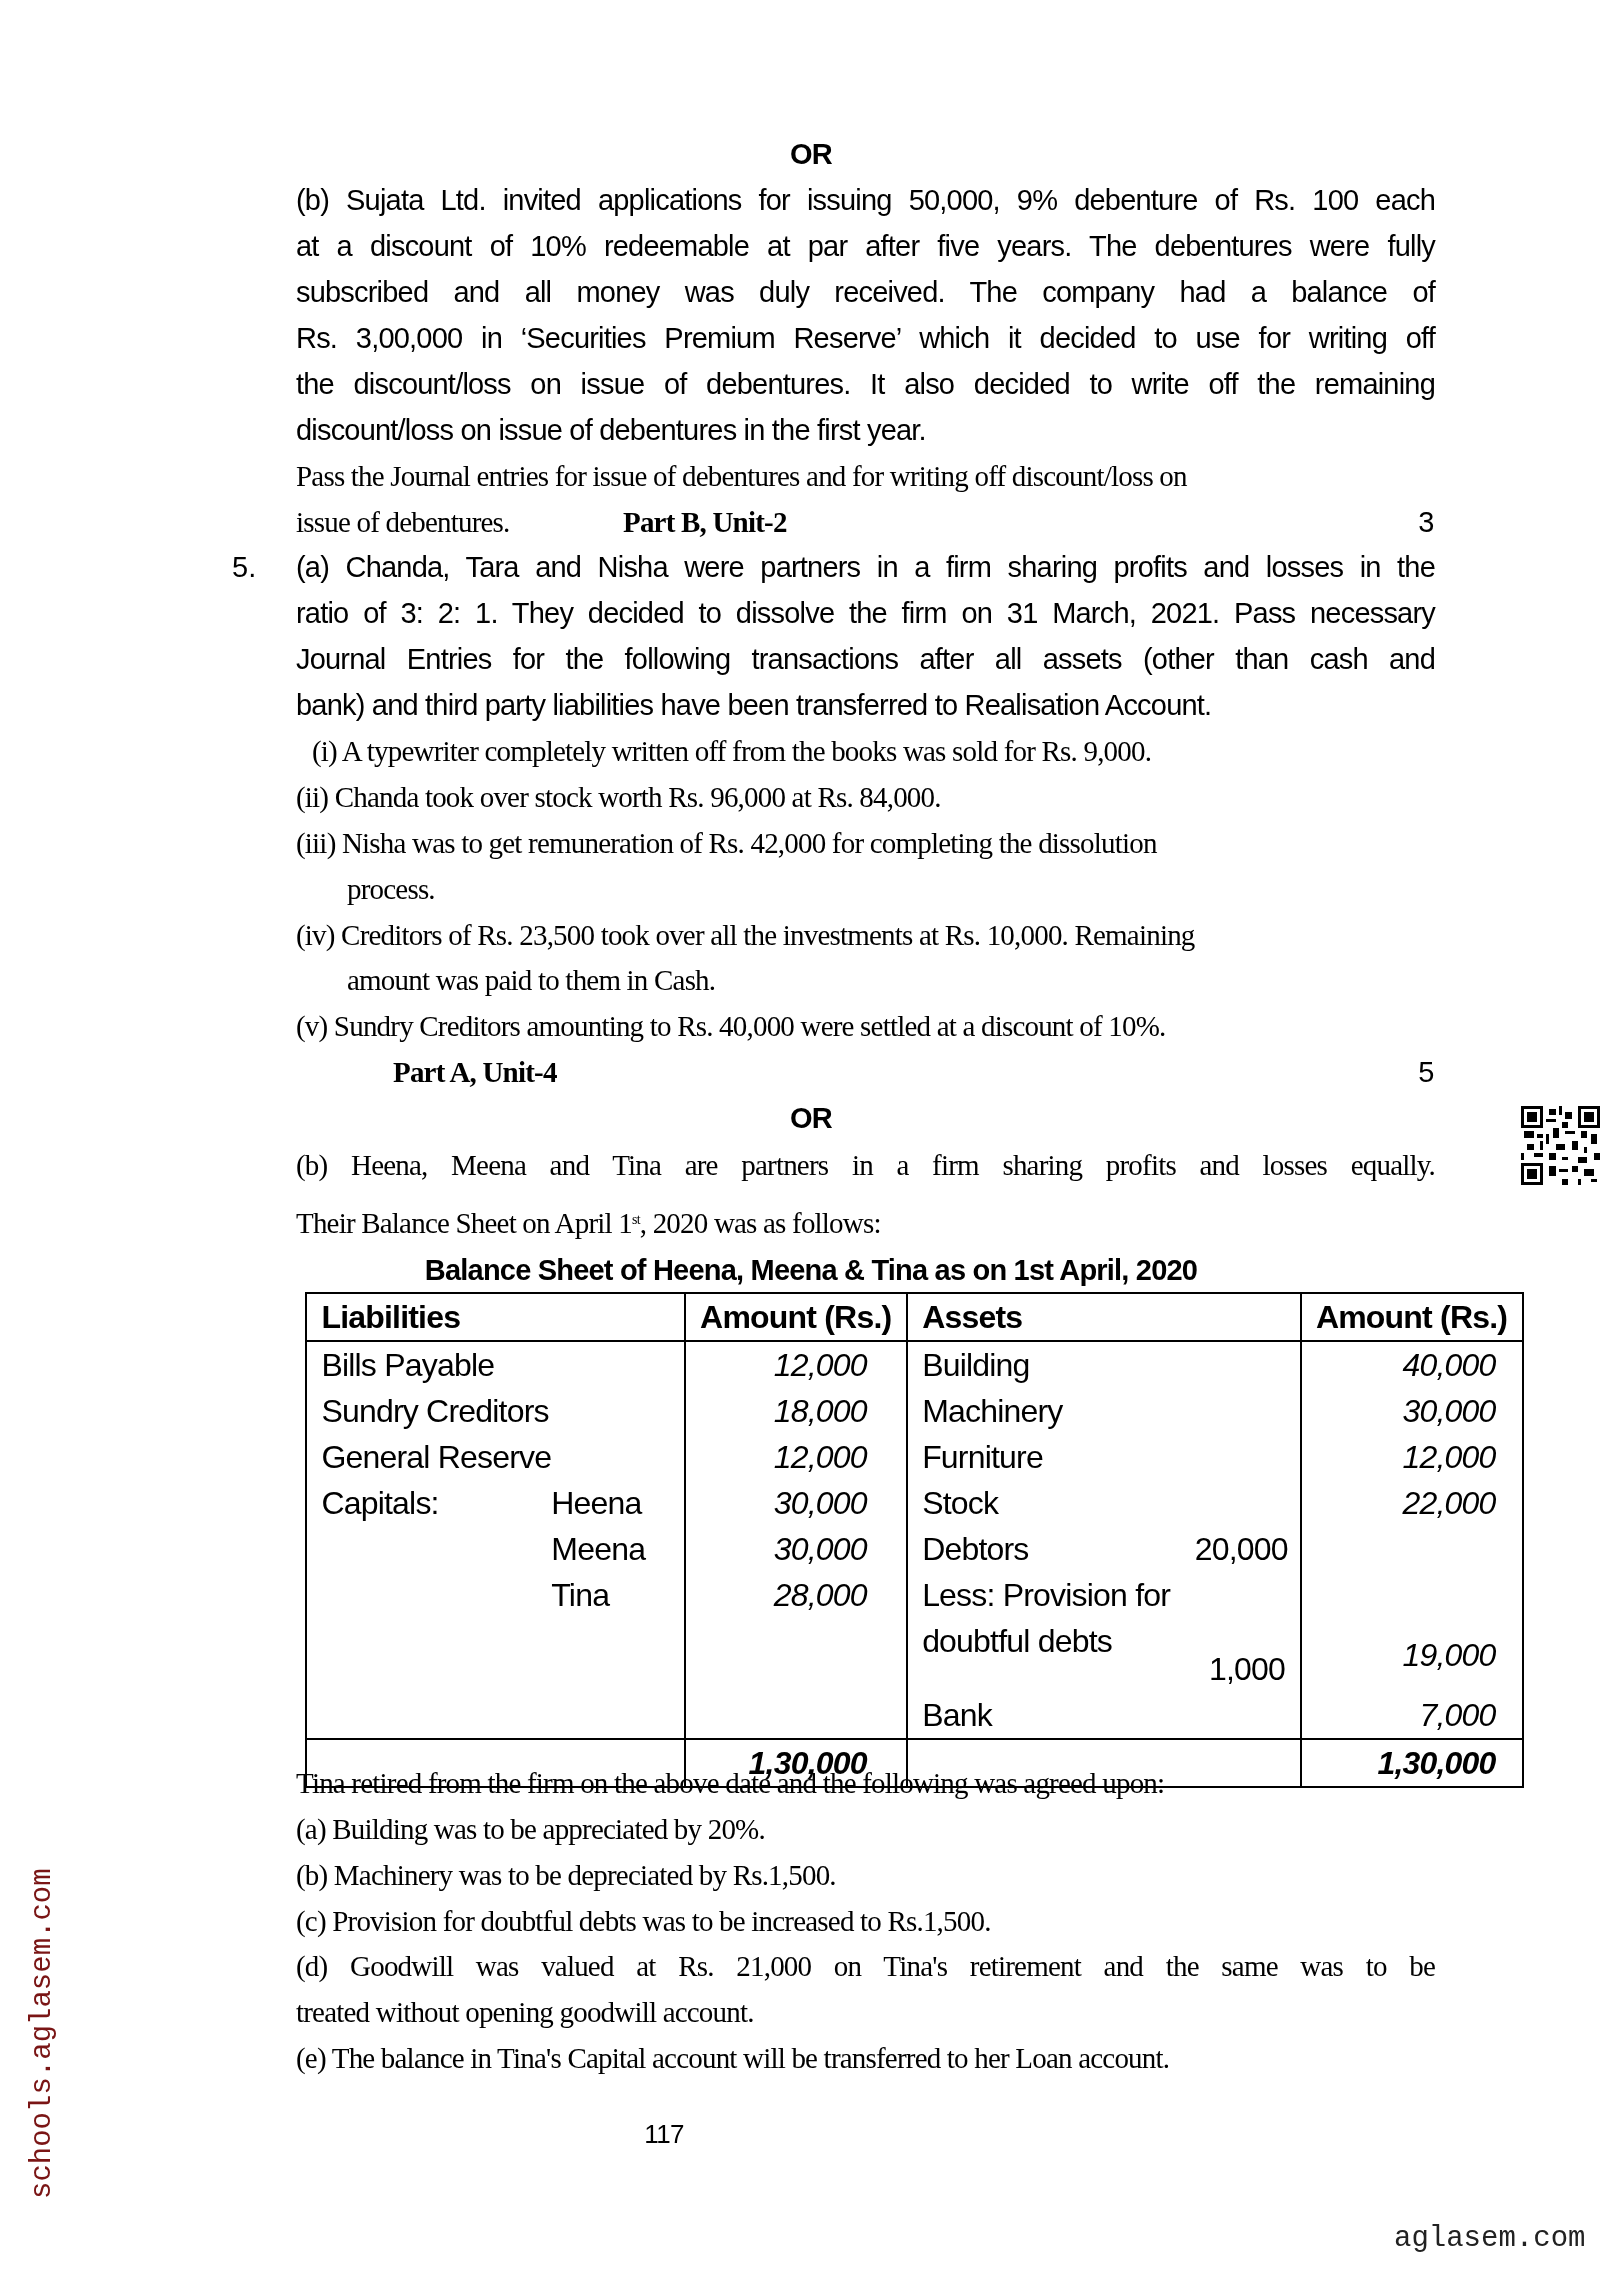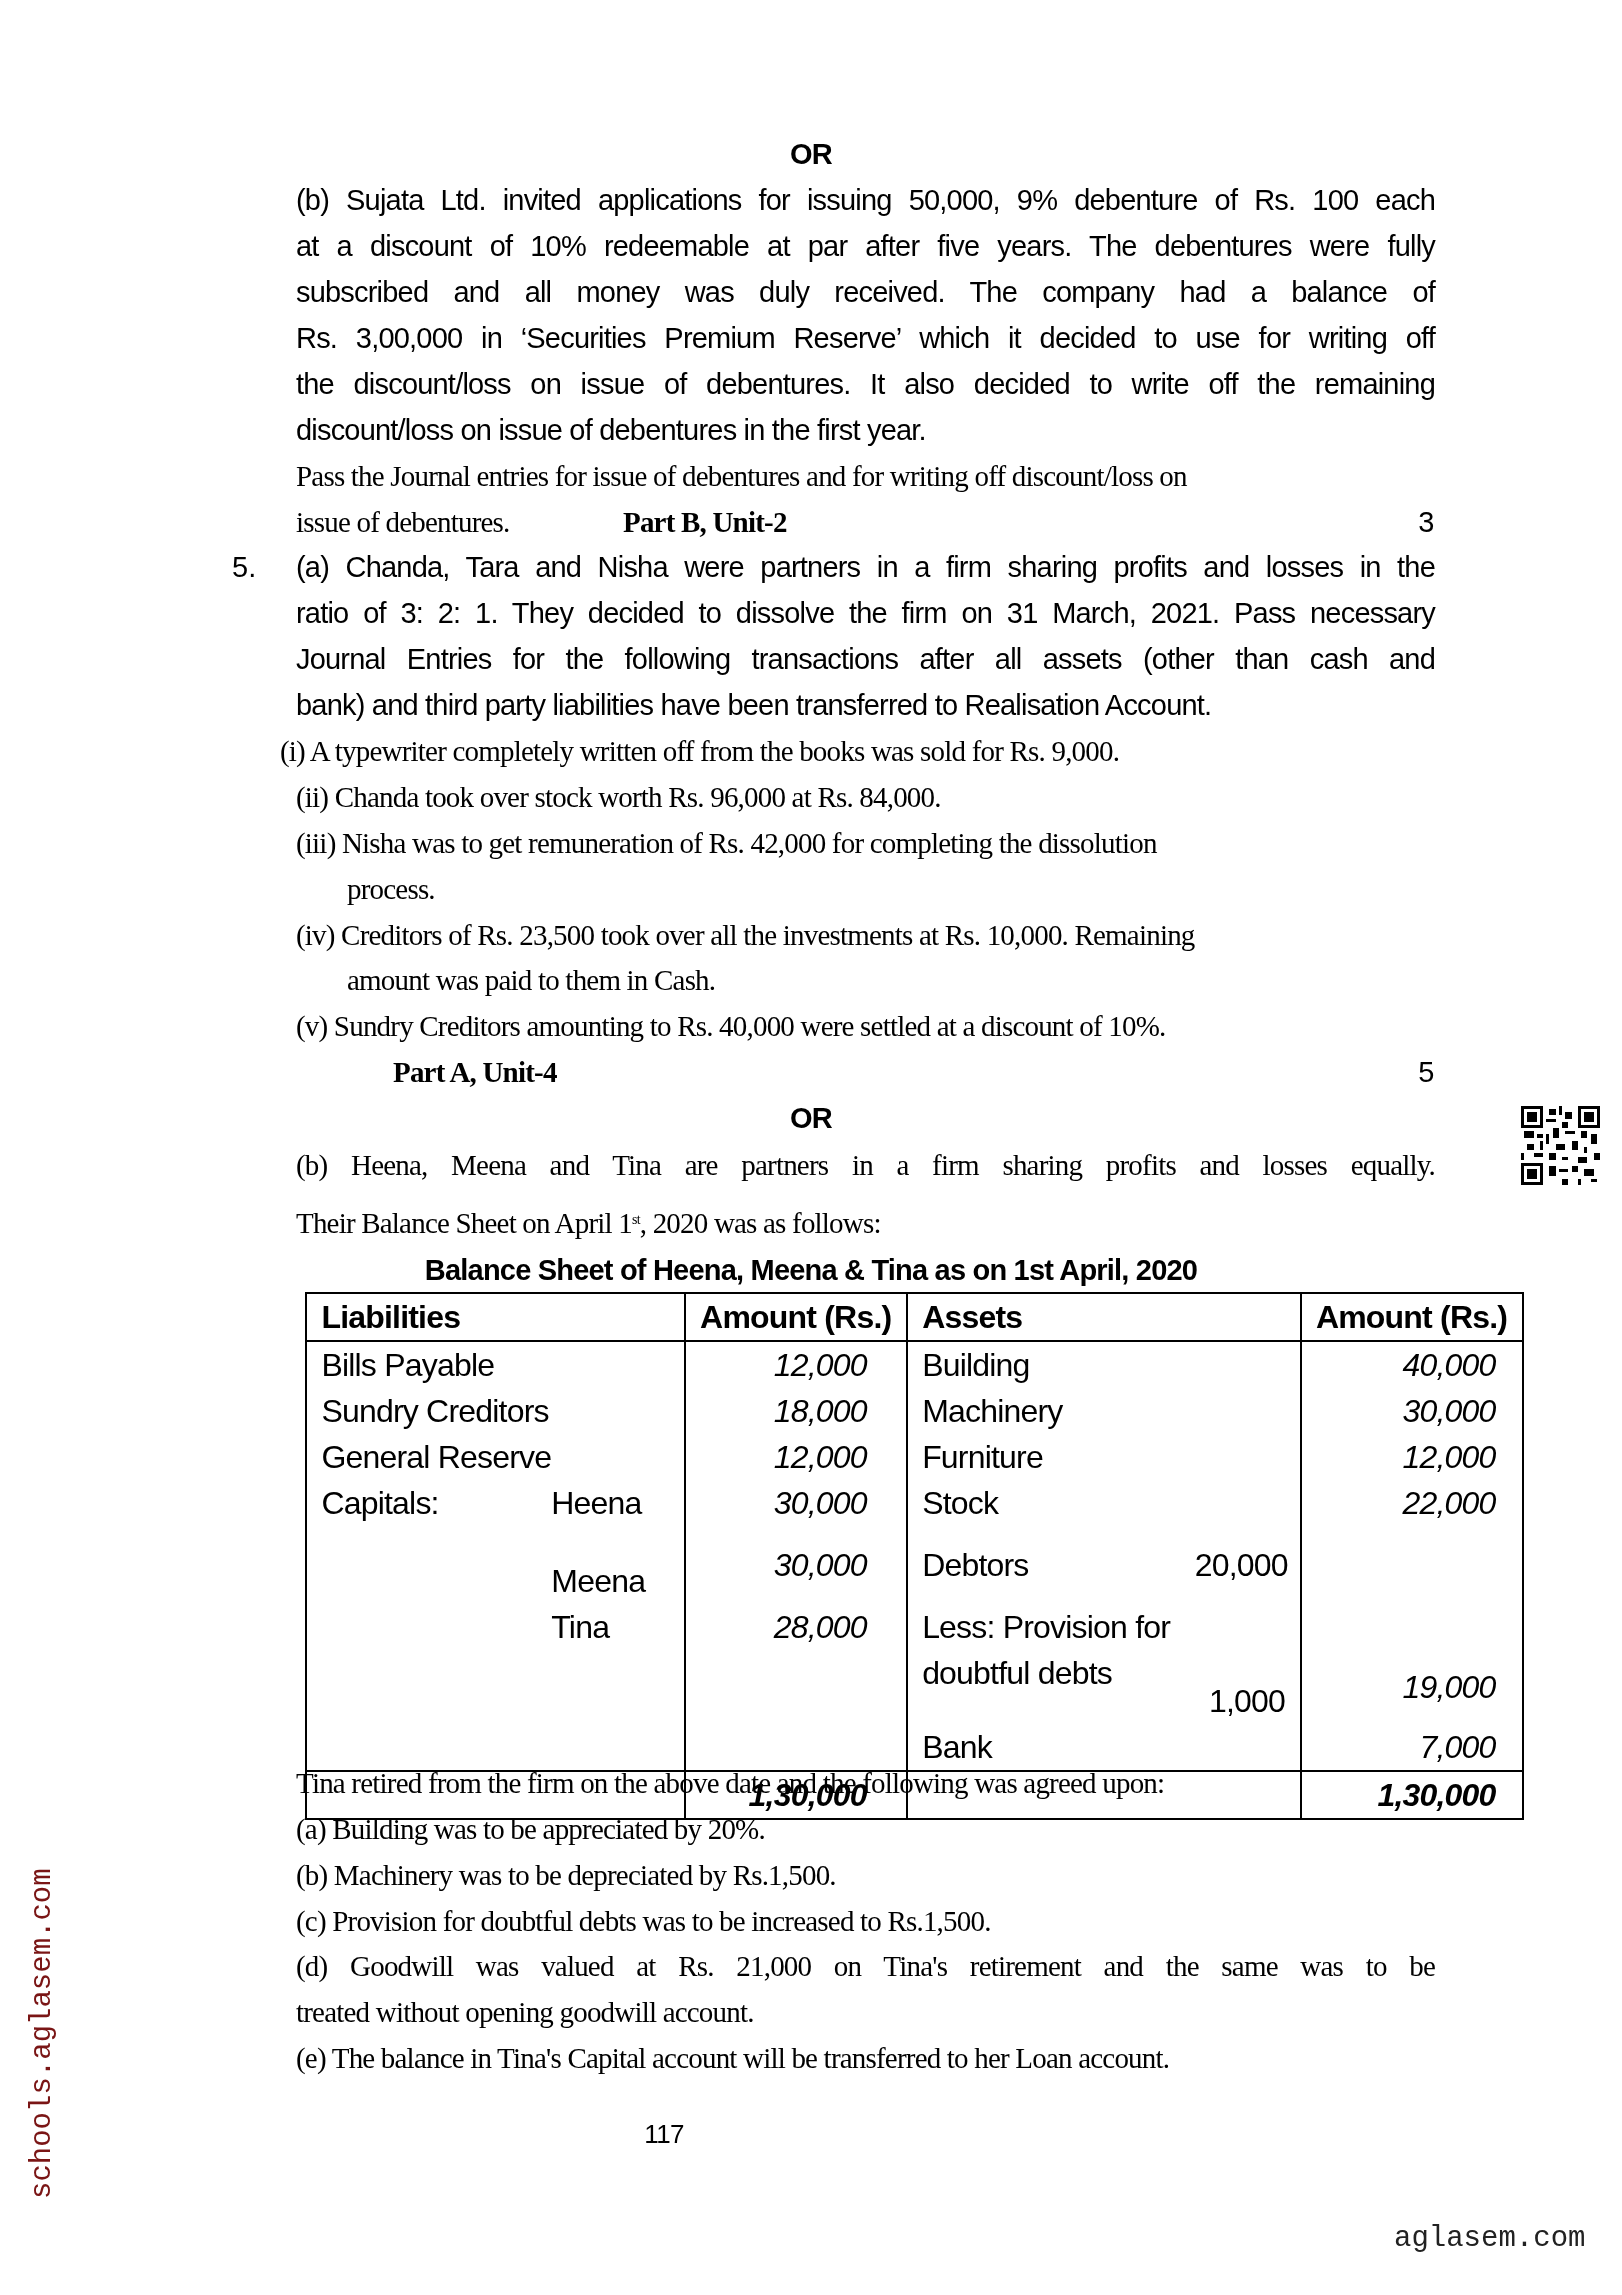--- a/index.html
+++ b/index.html
@@ -60,21 +60,21 @@
 <div class="txt bold" style="left:623px; top:499px;">Part B, Unit-2</div>
 <div class="marks" style="top:499px;">3</div>
 
 <div class="qnum" style="top:544px;">5.</div>
 <div class="just" style="top:544px;">
   <span class="ln">(a) Chanda, Tara and Nisha were partners in a firm sharing profits and losses in the</span>
   <span class="ln">ratio of 3: 2: 1. They decided to dissolve the firm on 31 March, 2021. Pass necessary</span>
   <span class="ln">Journal Entries for the following transactions after all assets (other than cash and</span>
   <span class="ln last">bank) and third party liabilities have been transferred to Realisation Account.</span>
 </div>
-<div class="txt" style="left:280px; top:728px;">(i) A typewriter completely written off from the books was sold for Rs. 9,000.</div>
+<div class="txt" style="left:312px; top:728px;">(i) A typewriter completely written off from the books was sold for Rs. 9,000.</div>
 <div class="txt" style="left:296px; top:774px;">(ii) Chanda took over stock worth Rs. 96,000 at Rs. 84,000.</div>
 <div class="txt" style="left:296px; top:820px;">(iii) Nisha was to get remuneration of Rs. 42,000 for completing the dissolution</div>
 <div class="txt" style="left:347px; top:866px;">process.</div>
 <div class="txt" style="left:296px; top:912px;">(iv) Creditors of Rs. 23,500 took over all the investments at Rs. 10,000. Remaining</div>
 <div class="txt" style="left:347px; top:957px;">amount was paid to them in Cash.</div>
 <div class="txt" style="left:296px; top:1003px;">(v) Sundry Creditors amounting to Rs. 40,000 were settled at a discount of 10%.</div>
 <div class="txt bold" style="left:393px; top:1049px;">Part A, Unit-4</div>
 <div class="marks" style="top:1049px;">5</div>
 
 <div class="or" style="top:1095px;">OR</div>
@@ -154,21 +154,21 @@
             <span>Stock</span>
             <span></span>
           </div>
         </td>
       <td class="amt" style="padding-right:26px;">22,000</td>
     </tr>
     <tr>
       <td>
           <div class="inner">
             <span></span>
-            <span style="width:118px;margin-top:32px;">Meena</span>
+            <span style="width:118px;">Meena</span>
           </div>
         </td>
       <td class="amt amt-pad">30,000</td>
       <td>
           <div class="inner">
             <span>Debtors</span>
             <span style="margin-right:-2.6px;">20,000</span>
           </div>
         </td>
       <td class="amt" style="padding-right:26px;"></td>

